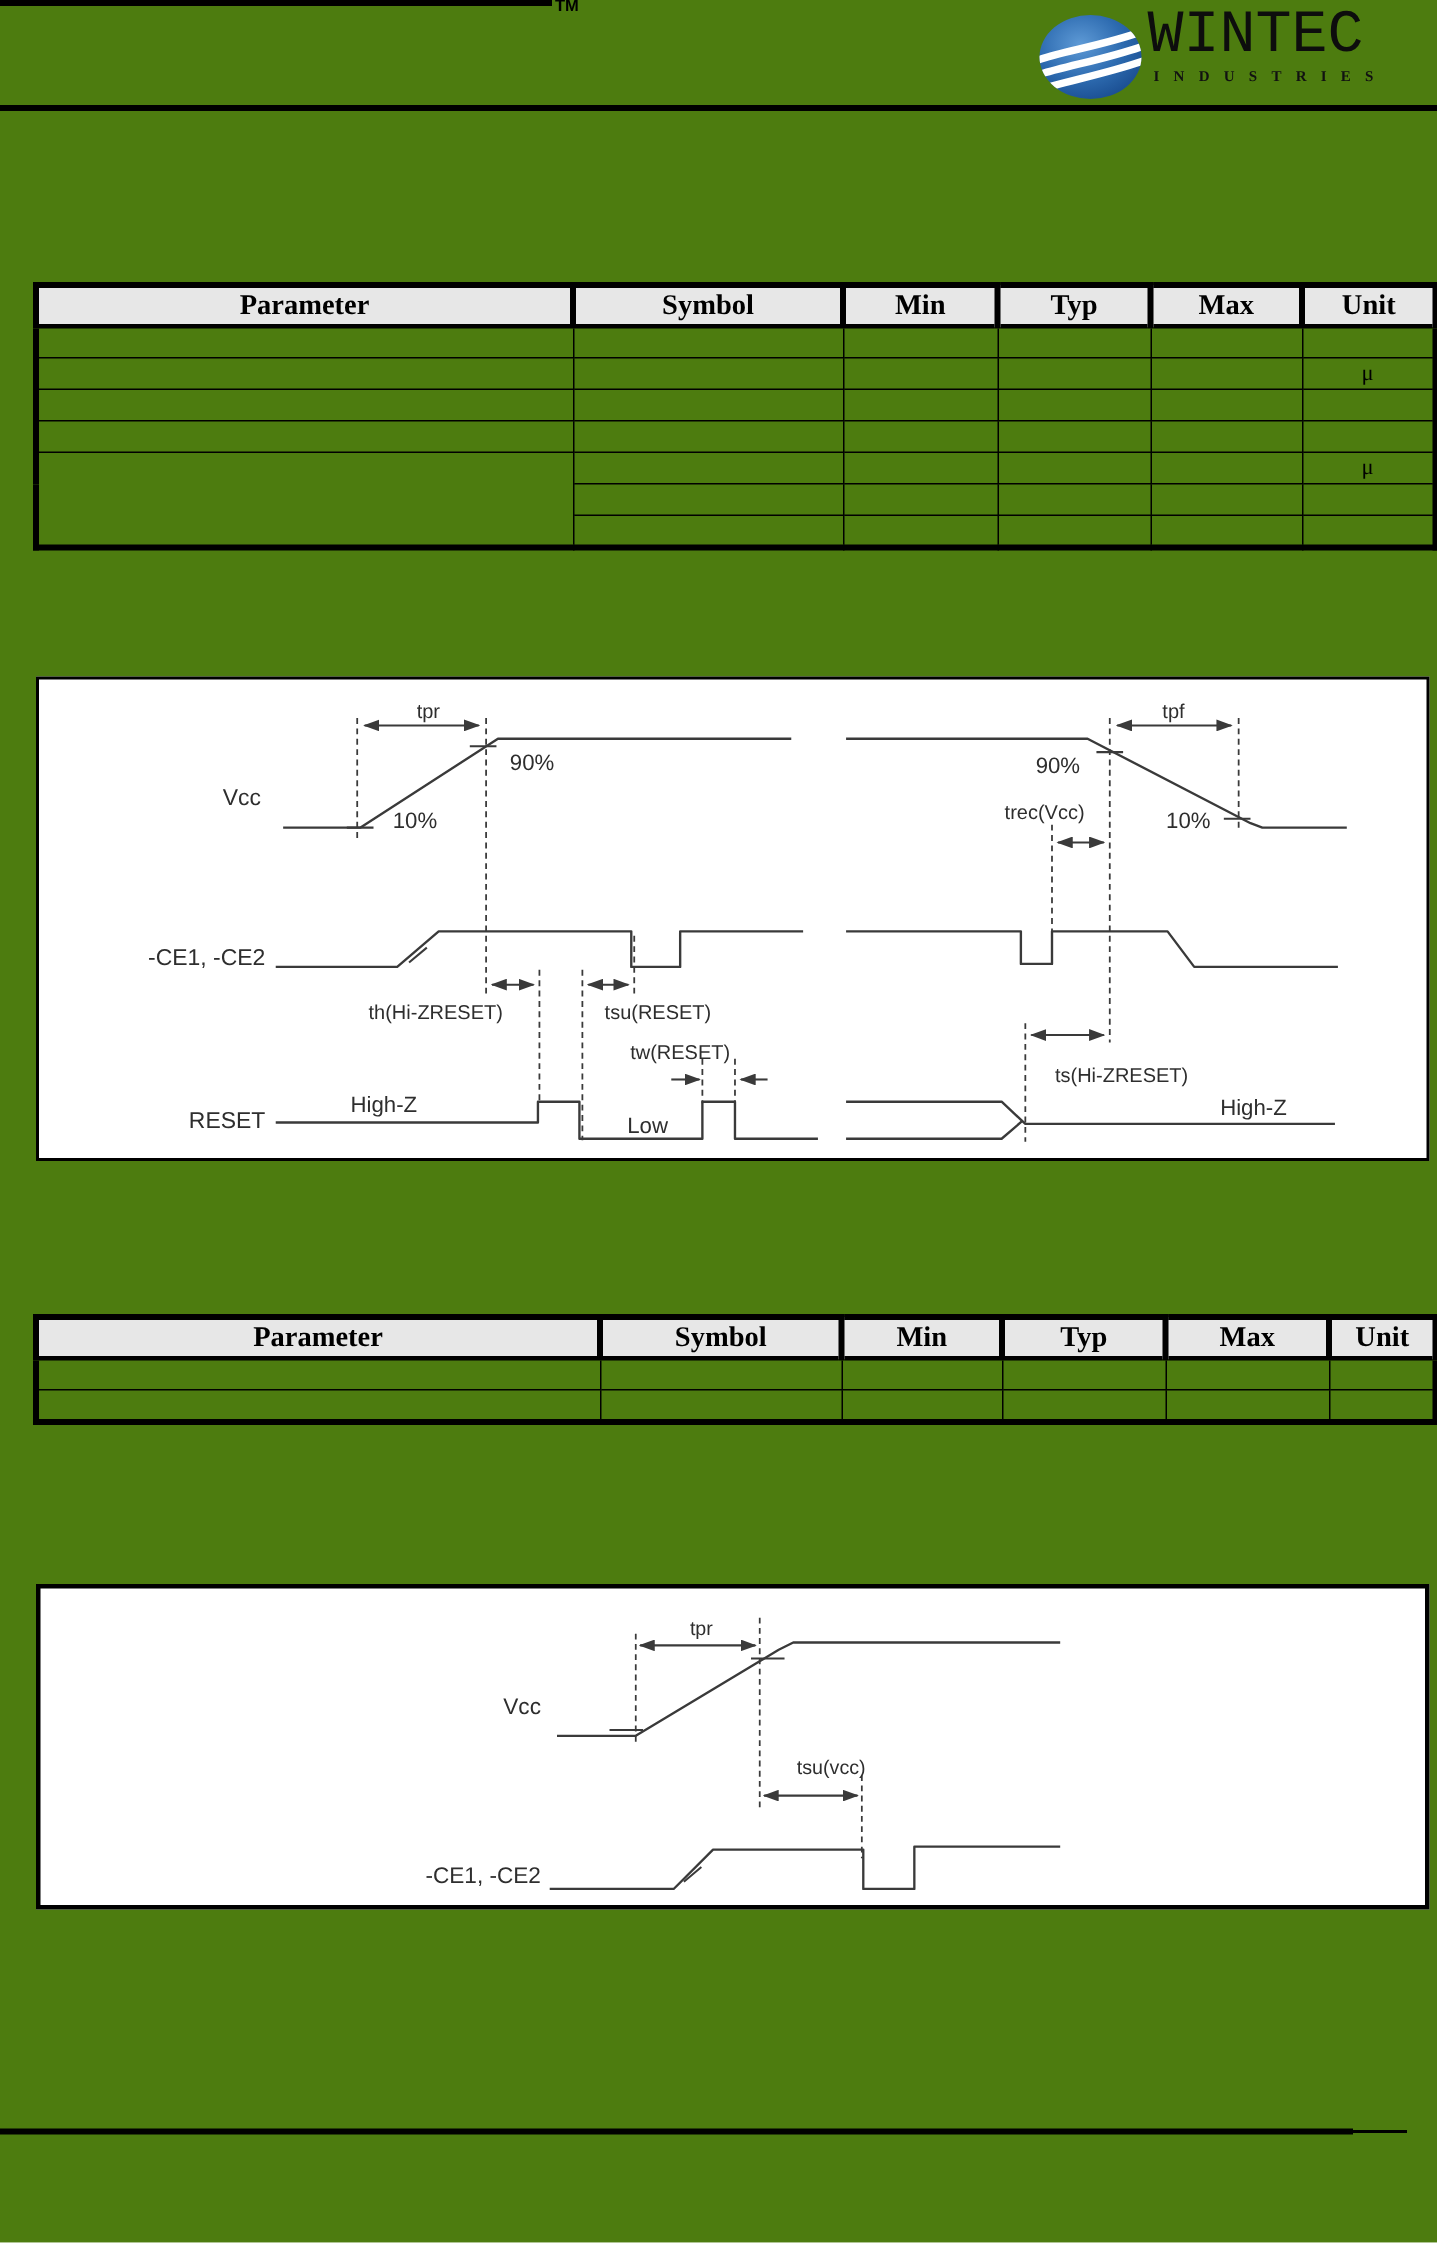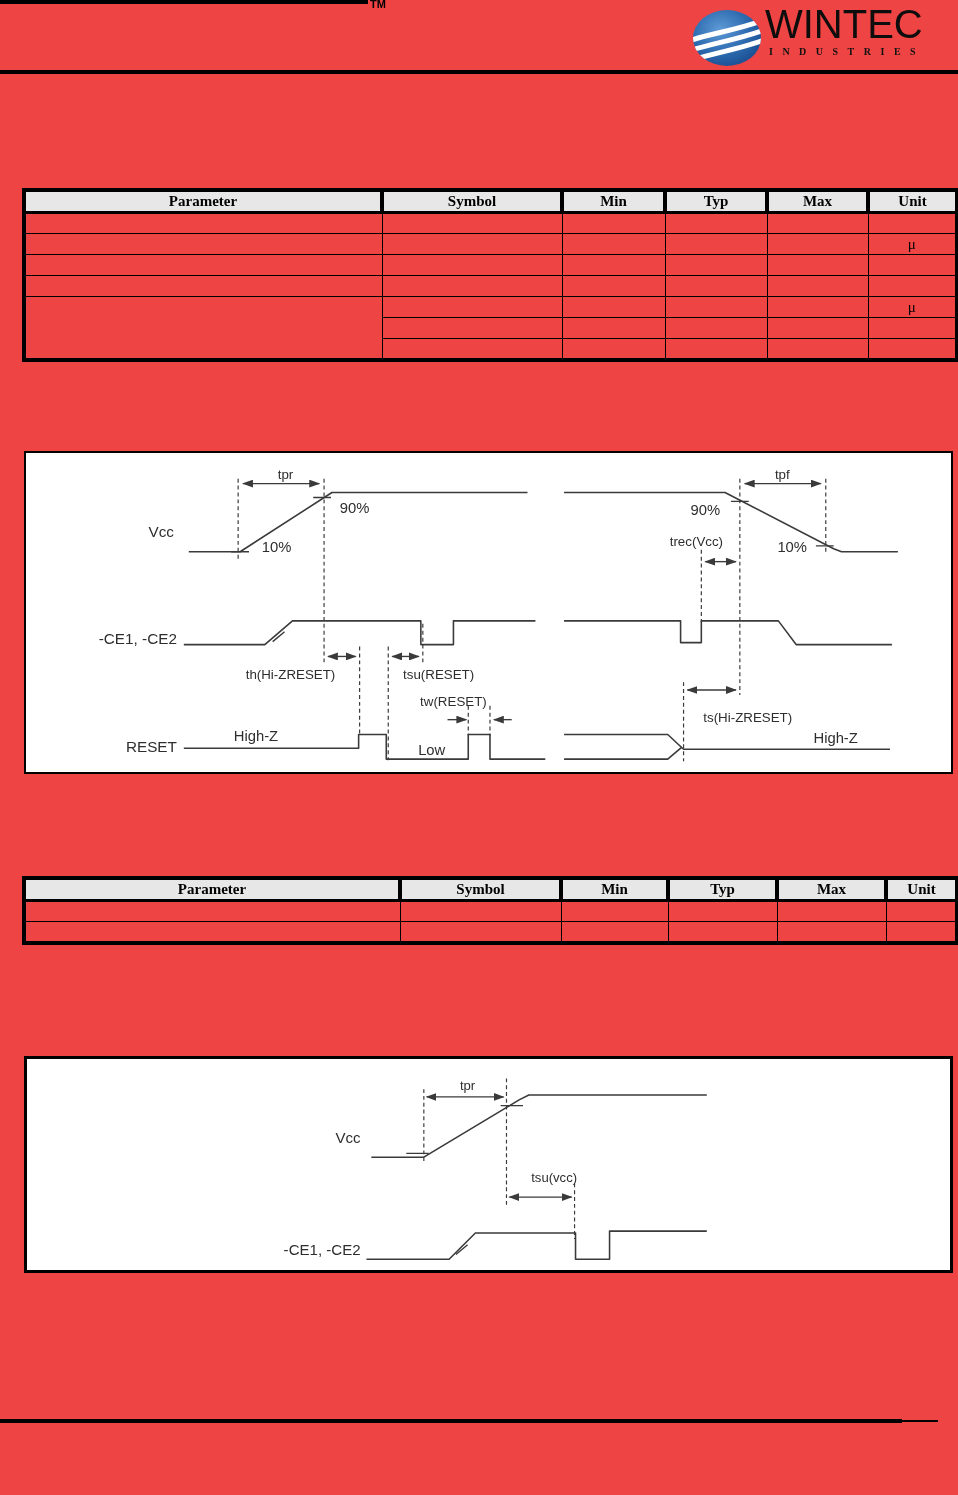--- a/index.html
+++ b/index.html
@@ -1,57 +1,57 @@
 <!DOCTYPE html>
 <html><head>
 <meta charset="utf-8">
 <style>
   * { box-sizing: border-box; margin: 0; padding: 0; }
   html,body { background:#ffffff; }
   .page {
     position: relative;
     width: 958px; height: 1495px;
-    background: #ef4444;
+    background: #4d7c0f;
     font-family: "Liberation Serif", serif;
     color: #000;
     overflow: hidden;
   }
   
   .top-strip { position:absolute; left:0; top:0; width:368px; height:4px; background:#000; }
   .tm-mark {
     position:absolute; left:370px; top:-2px;
     font-family:"Liberation Sans", sans-serif;
     font-size:11px; font-weight:bold; color:#000;
   }
   .logo { position:absolute; left:690px; top:6px; width:245px; height:60px; }
   .logo svg { position:absolute; left:0; top:0; }
   .logo-name {
     position:absolute; left:75px; top:-4px;
-    font-family:Liberation Sans, sans-serif;
+    font-family:Liberation Mono, monospace;
     font-size:40px; font-weight:normal; color:#0d0d0d; letter-spacing:0px;
   }
   .logo-sub {
     position:absolute; left:79px; top:40px;
     font-family:Liberation Serif, serif;
     font-size:10px; font-weight:bold; color:#111; letter-spacing:9.5px; white-space:nowrap;
   }
   .rule-top { position:absolute; left:0; top:70px; width:958px; height:4px; background:#000; }
   
   table.ptable {
     position:absolute;
     border-collapse:collapse;
     table-layout:fixed;
     border:4px solid #000;
   }
   table.ptable th {
     background:#e7e7e7;
     border:4px solid #000;
     border-bottom:3px solid #000;
     font-family:"Liberation Serif", serif;
-    font-size:15px; font-weight:bold;
+    font-size:19px; font-weight:bold;
     text-align:center; vertical-align:middle;
     height:18px; padding:1px 2px;
   }
   table.ptable td {
     border:1px solid #000;
     height:21px;
     font-family:"Liberation Serif", serif;
     font-size:15px;
     text-align:center; vertical-align:middle;
     padding:0 2px;

